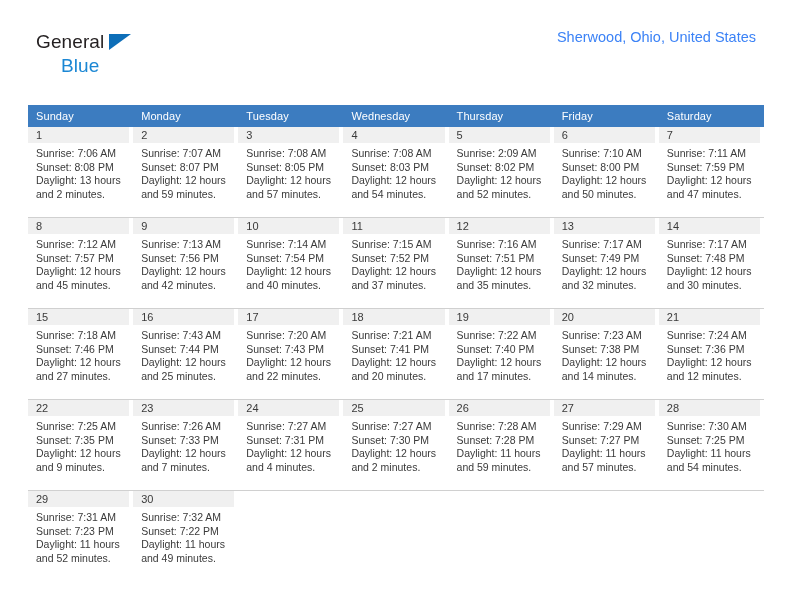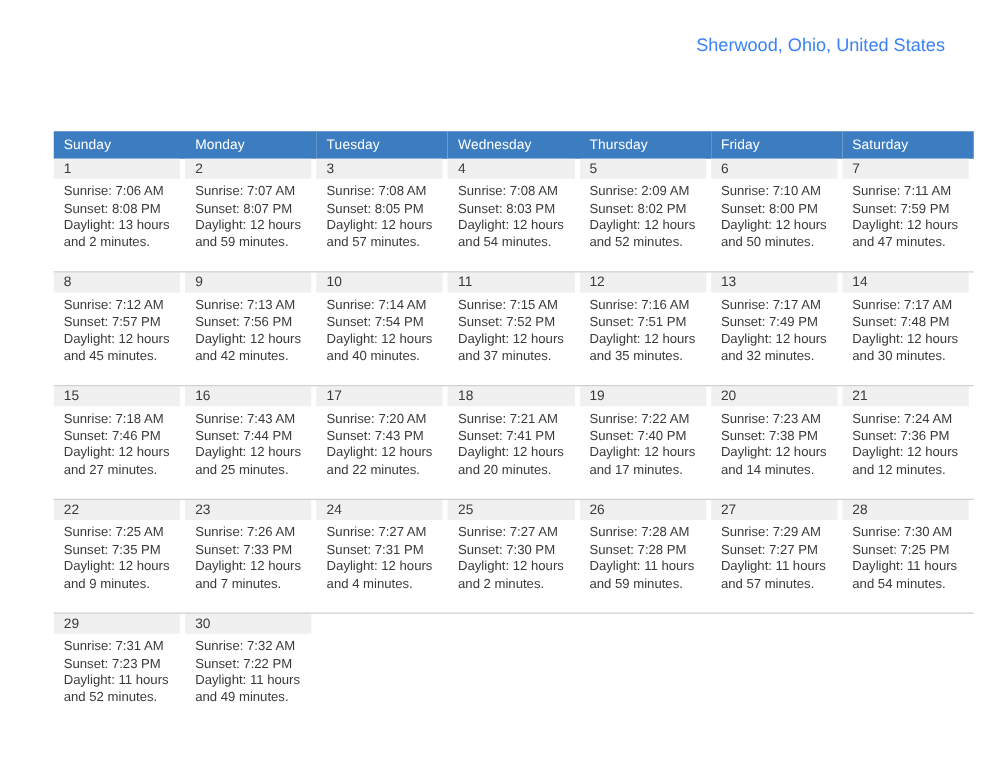--- a/index.html
+++ b/index.html
@@ -89,21 +89,20 @@
   .calendar {
     position: absolute;
     left: 28px;
     top: 105px;
     width: 736px;
   }
   table.cal-table {
     width: 736px;
     border-collapse: collapse;
     table-layout: fixed;
-    margin-left: 15px;
   }
   table.cal-table th {
     background: #3c7cc0;
     color: #ffffff;
     font-size: 11px;
     font-weight: normal;
     text-align: left;
     padding: 5px 0 5px 8px;
     height: 19px;
     box-sizing: border-box;
@@ -147,20 +146,27 @@
     white-space: nowrap;
   }
 </style>
 </head>
 <body>
 
 <div class="page">
 
   <div class="header">
 
+    <div class="brand">
+      <span class="brand-row">
+        <span class="brand-general">General</span>
+        <span class="brand-tri"></span>
+      </span>
+      <span class="brand-blue">Blue</span>
+    </div>
 
     <div class="title-block">
       <div class="cal-subtitle">Sherwood, Ohio, United States</div>
     </div>
 
   </div>
 
   <div class="calendar">
     <table class="cal-table">
       <thead>

